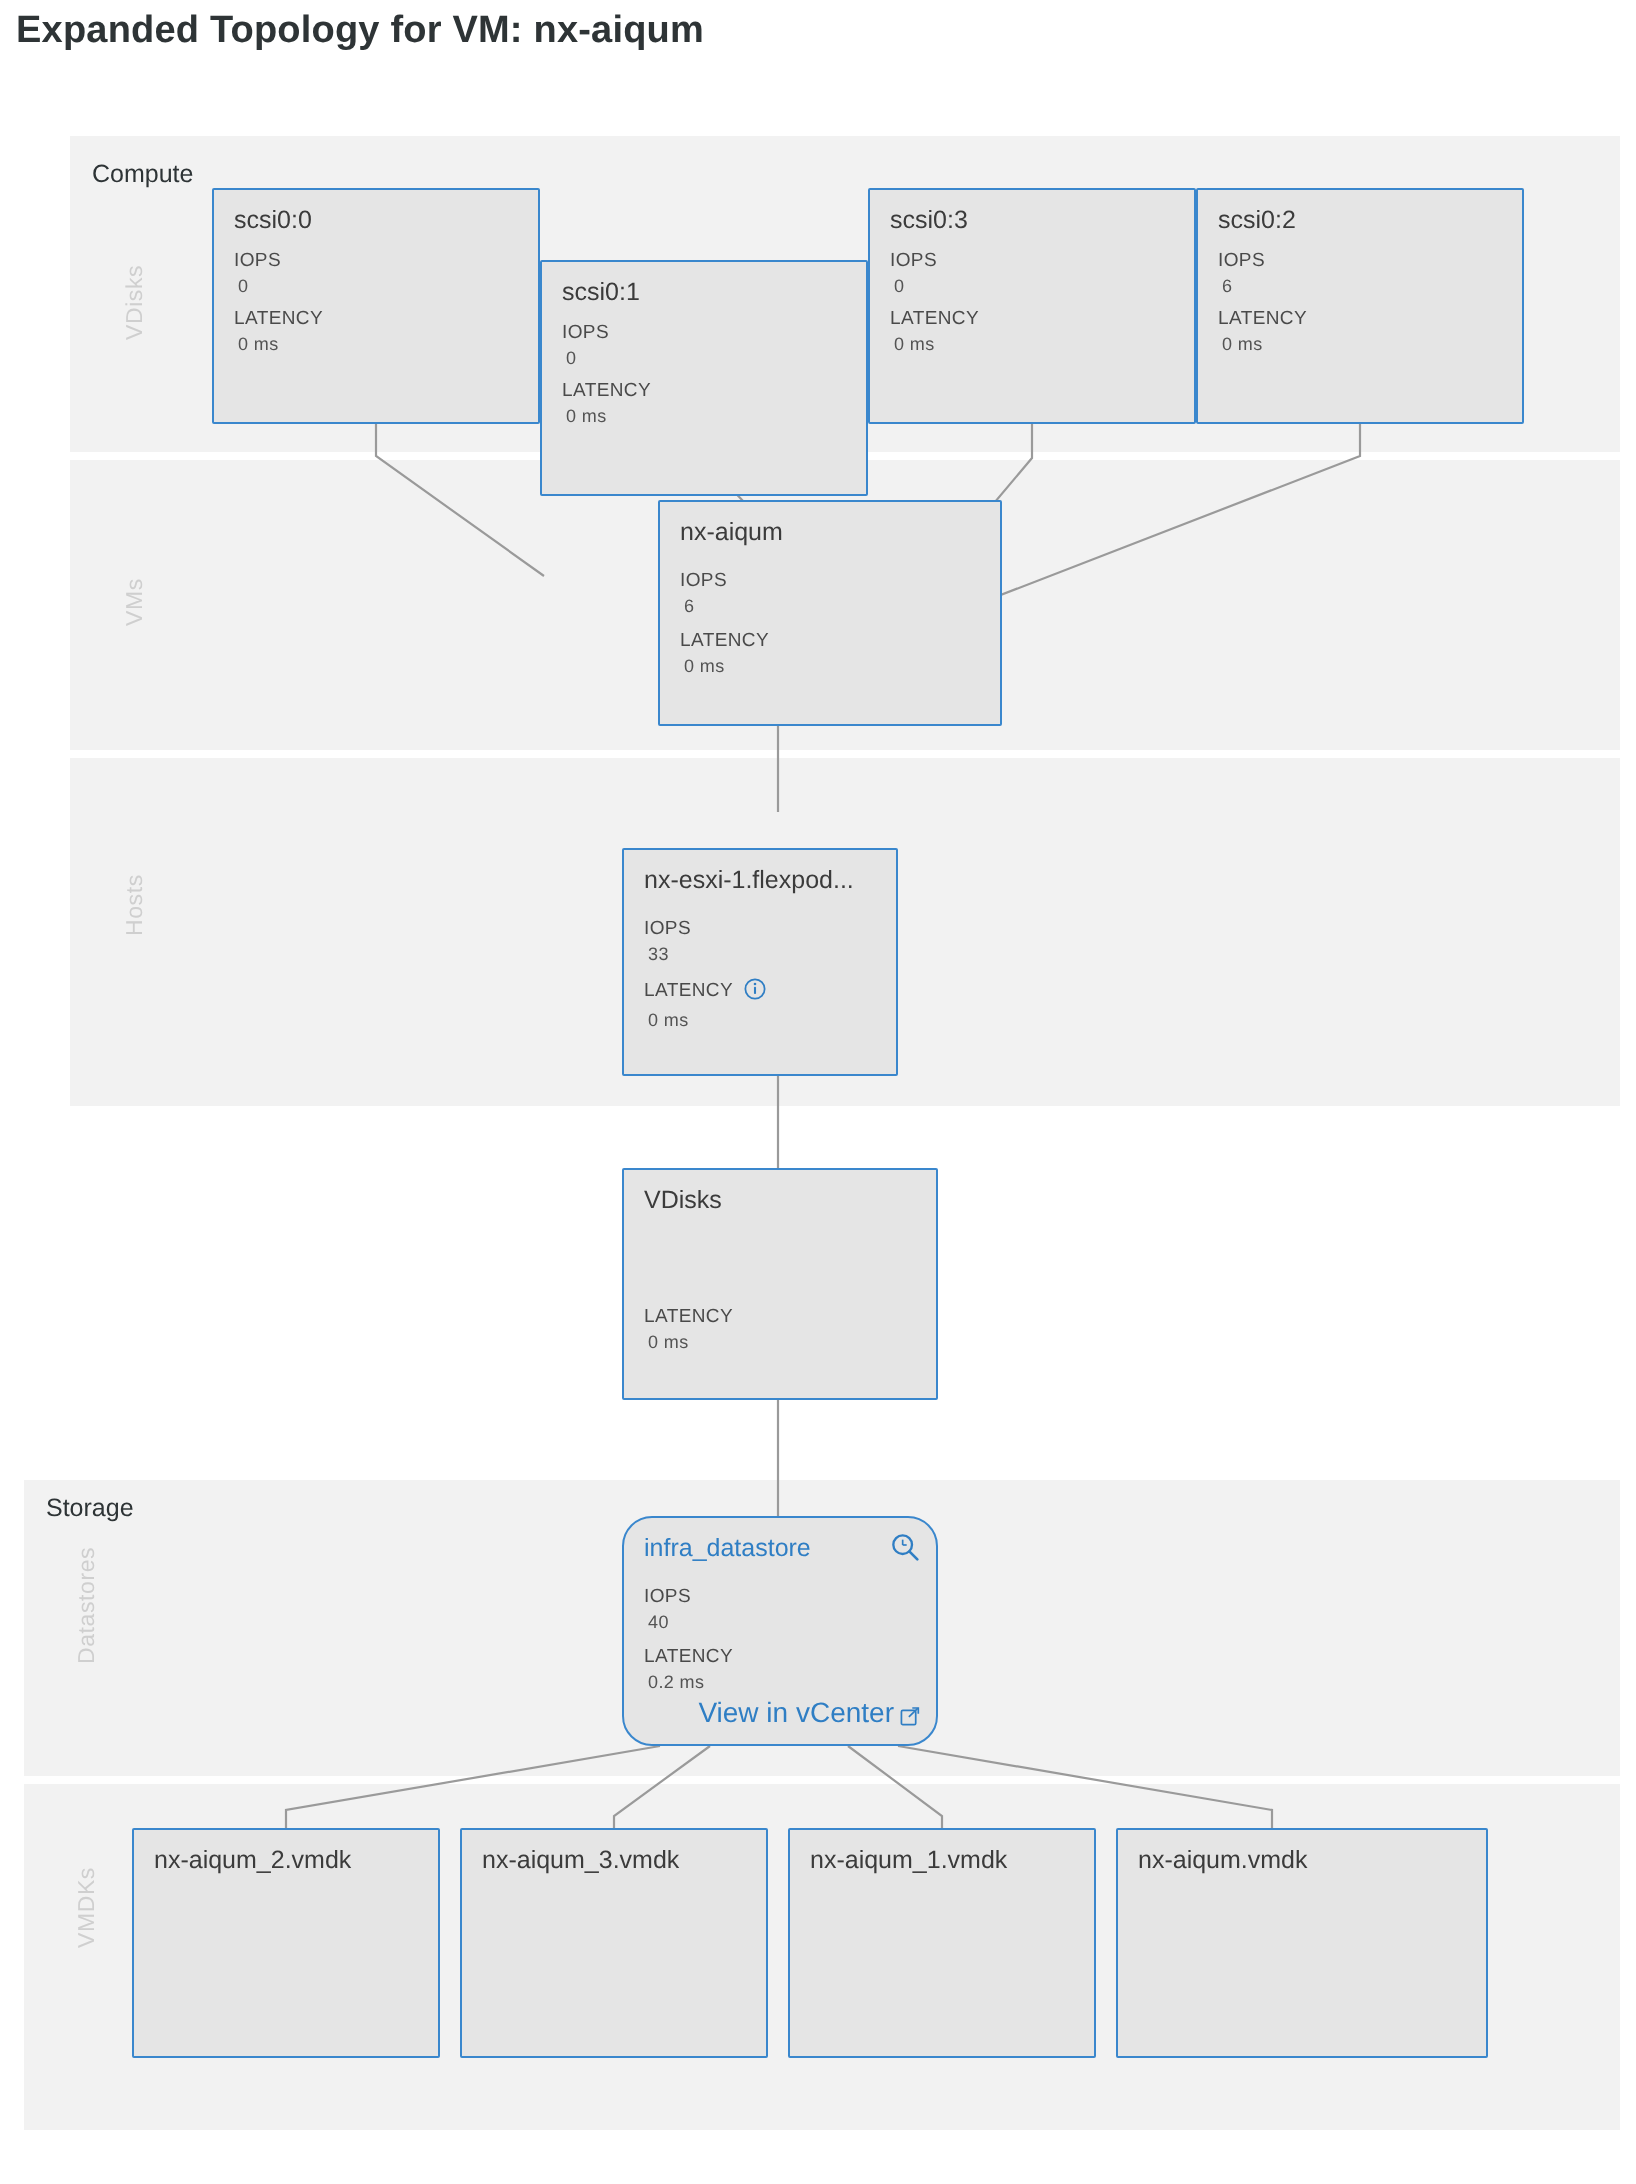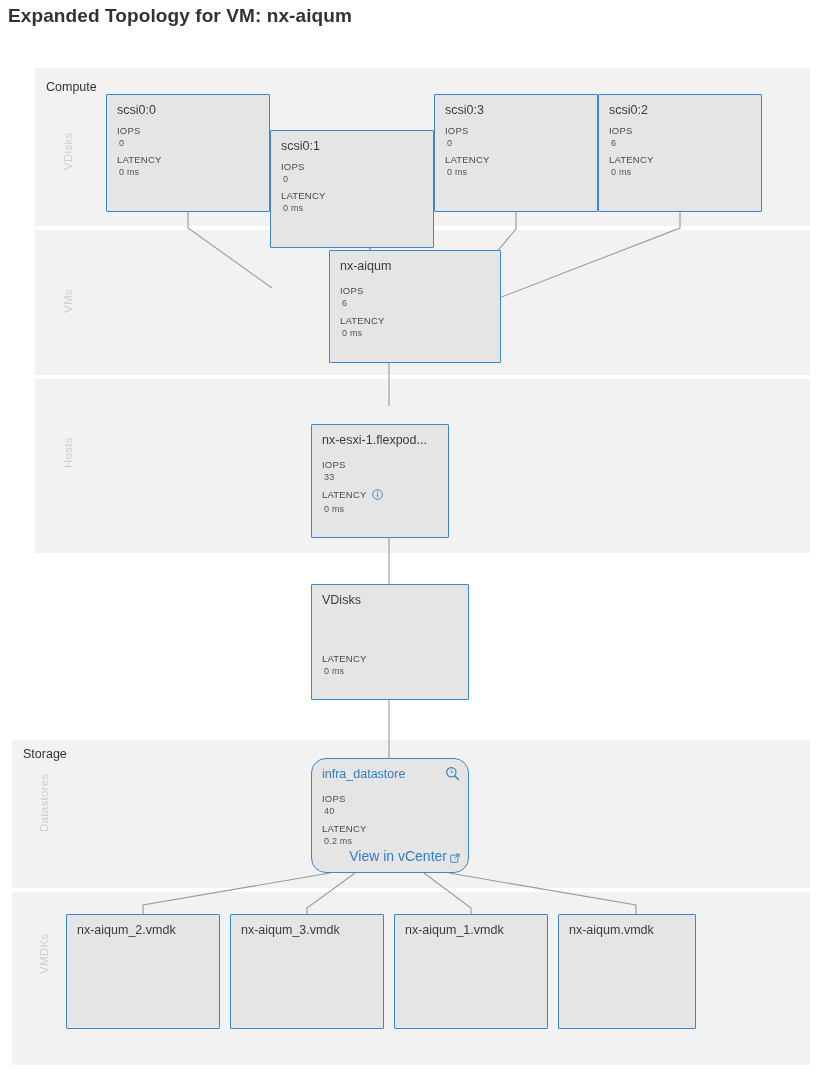--- a/index.html
+++ b/index.html
@@ -302,15 +302,15 @@
 </div>
 
 <div class="node" style="left:230px; top:914px; width:154px; height:115px;">
   <div class="node-title">nx-aiqum_3.vmdk</div>
 </div>
 
 <div class="node" style="left:394px; top:914px; width:154px; height:115px;">
   <div class="node-title">nx-aiqum_1.vmdk</div>
 </div>
 
-<div class="node" style="left:558px; top:914px; width:138px; height:115px;text-align:center;">
+<div class="node" style="left:558px; top:914px; width:186px; height:115px;text-align:center;">
   <div class="node-title">nx-aiqum.vmdk</div>
 </div>
 
 </body></html>

